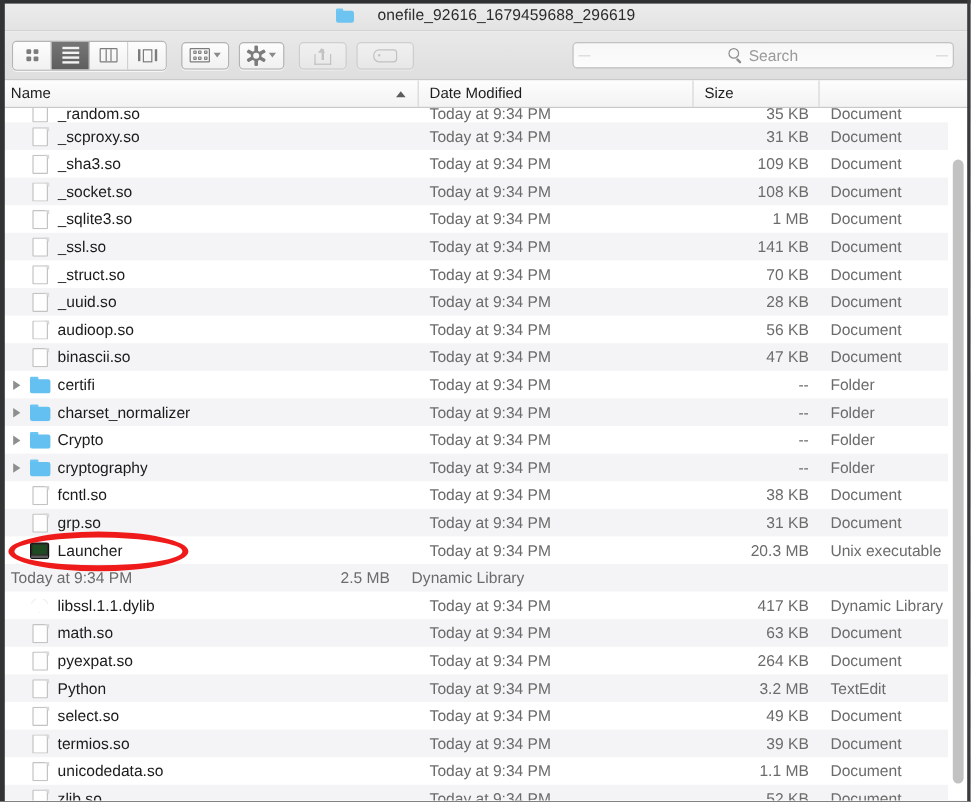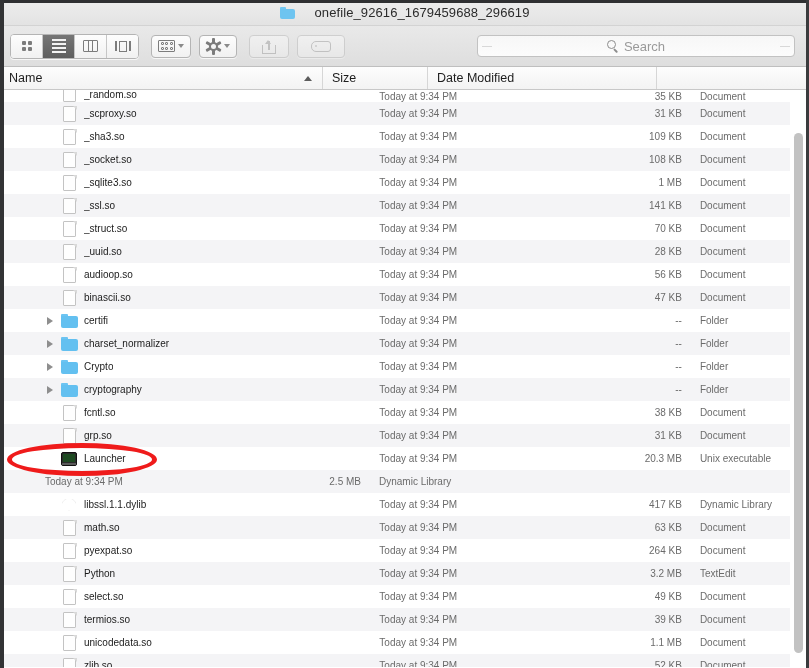--- a/index.html
+++ b/index.html
@@ -200,21 +200,21 @@
   }
   .col-h {
     position: relative;
     height: 100%;
     display: flex;
     align-items: center;
     box-sizing: border-box;
     border-right: 1px solid #d6d6d6;
     padding-left: 9px;
   }
-  .col-h.name { width: 323px; }
+  .col-h.name { width: 349px; }
   .col-h.date { width: 229px; }
   .col-h.size { width: 105px; justify-content: flex-end; padding-right: 0; padding-left: 9px; }
   .col-h.size span { margin-right: auto; }
   .col-h.kind { width: 123px; border-right: none; }
   .sort-chevron {
     position: absolute;
     right: 10px;
     width: 0; height: 0;
     border-left: 4px solid transparent;
     border-right: 4px solid transparent;
@@ -225,24 +225,23 @@
   .file-list {
     position: relative;
     height: 577px;
     overflow: hidden;
     background: #ffffff;
   }
   .row {
     display: flex;
     align-items: center;
     height: 23px;
-    font-size: 10px;
+    font-size: 13px;
     color: #1b1b1b;
     box-sizing: border-box;
-    padding-left: 36px;
   }
   .row.alt { background: #f4f4f6; }
   .row.first-partial { height: 12px; align-items: flex-end; }
   .cell-name {
     width: 349px;
     display: flex;
     align-items: center;
     box-sizing: border-box;
     padding-left: 6px;
     overflow: hidden;
@@ -475,25 +474,25 @@
         <span class="tick-r"></span>
       </div>
     </div>
   </div>
 
   <div class="col-header">
     <div class="col-h name">
       <span>Name</span>
       <span class="sort-chevron"></span>
     </div>
+    <div class="col-h date">
+      <span>Date Modified</span>
+    </div>
     <div class="col-h size">
       <span>Size</span>
-    </div>
-    <div class="col-h date">
-      <span>Date Modified</span>
     </div>
   </div>
 
   <div class="file-list" id="file-list">
     <div class="row first-partial">
         <div class="cell-name">
           <span class="disc"></span>
           <span class="icon-slot">
             <span class="ic-doc">
               <span class="pg"></span>

